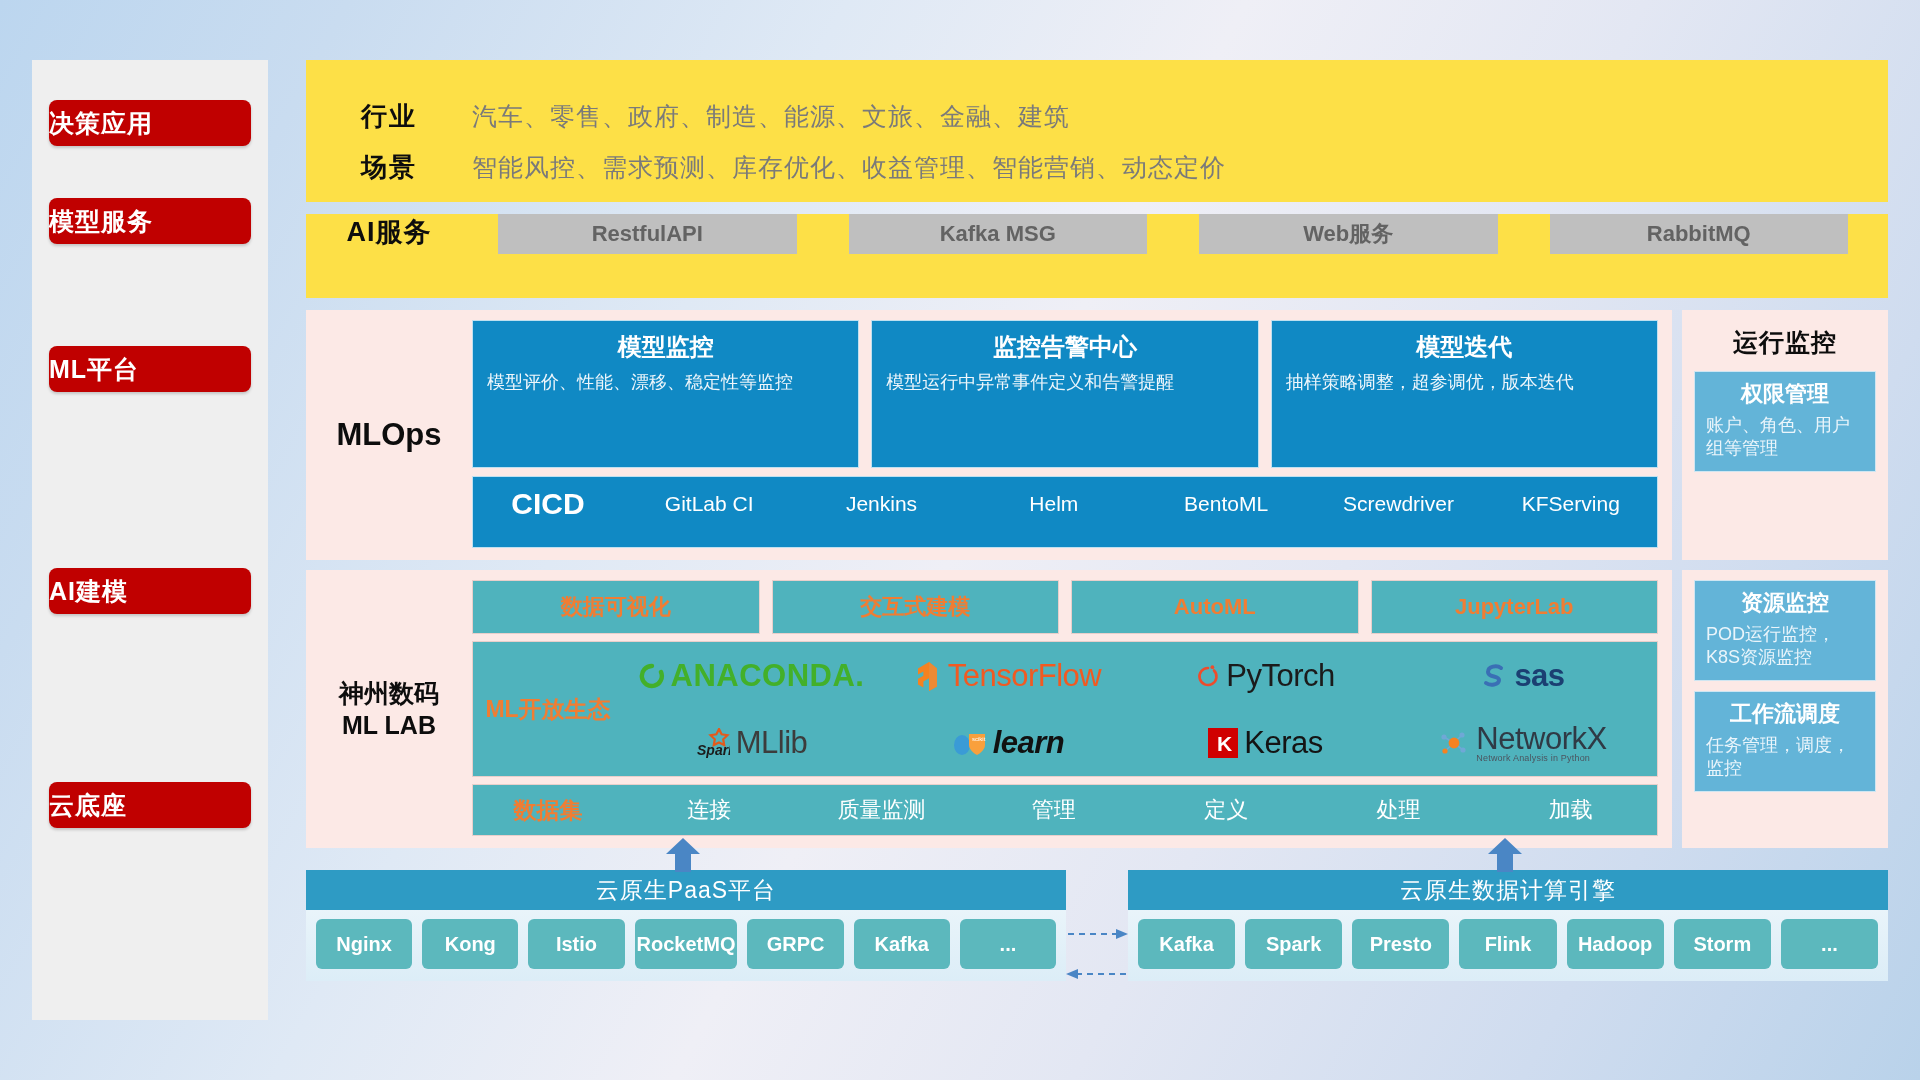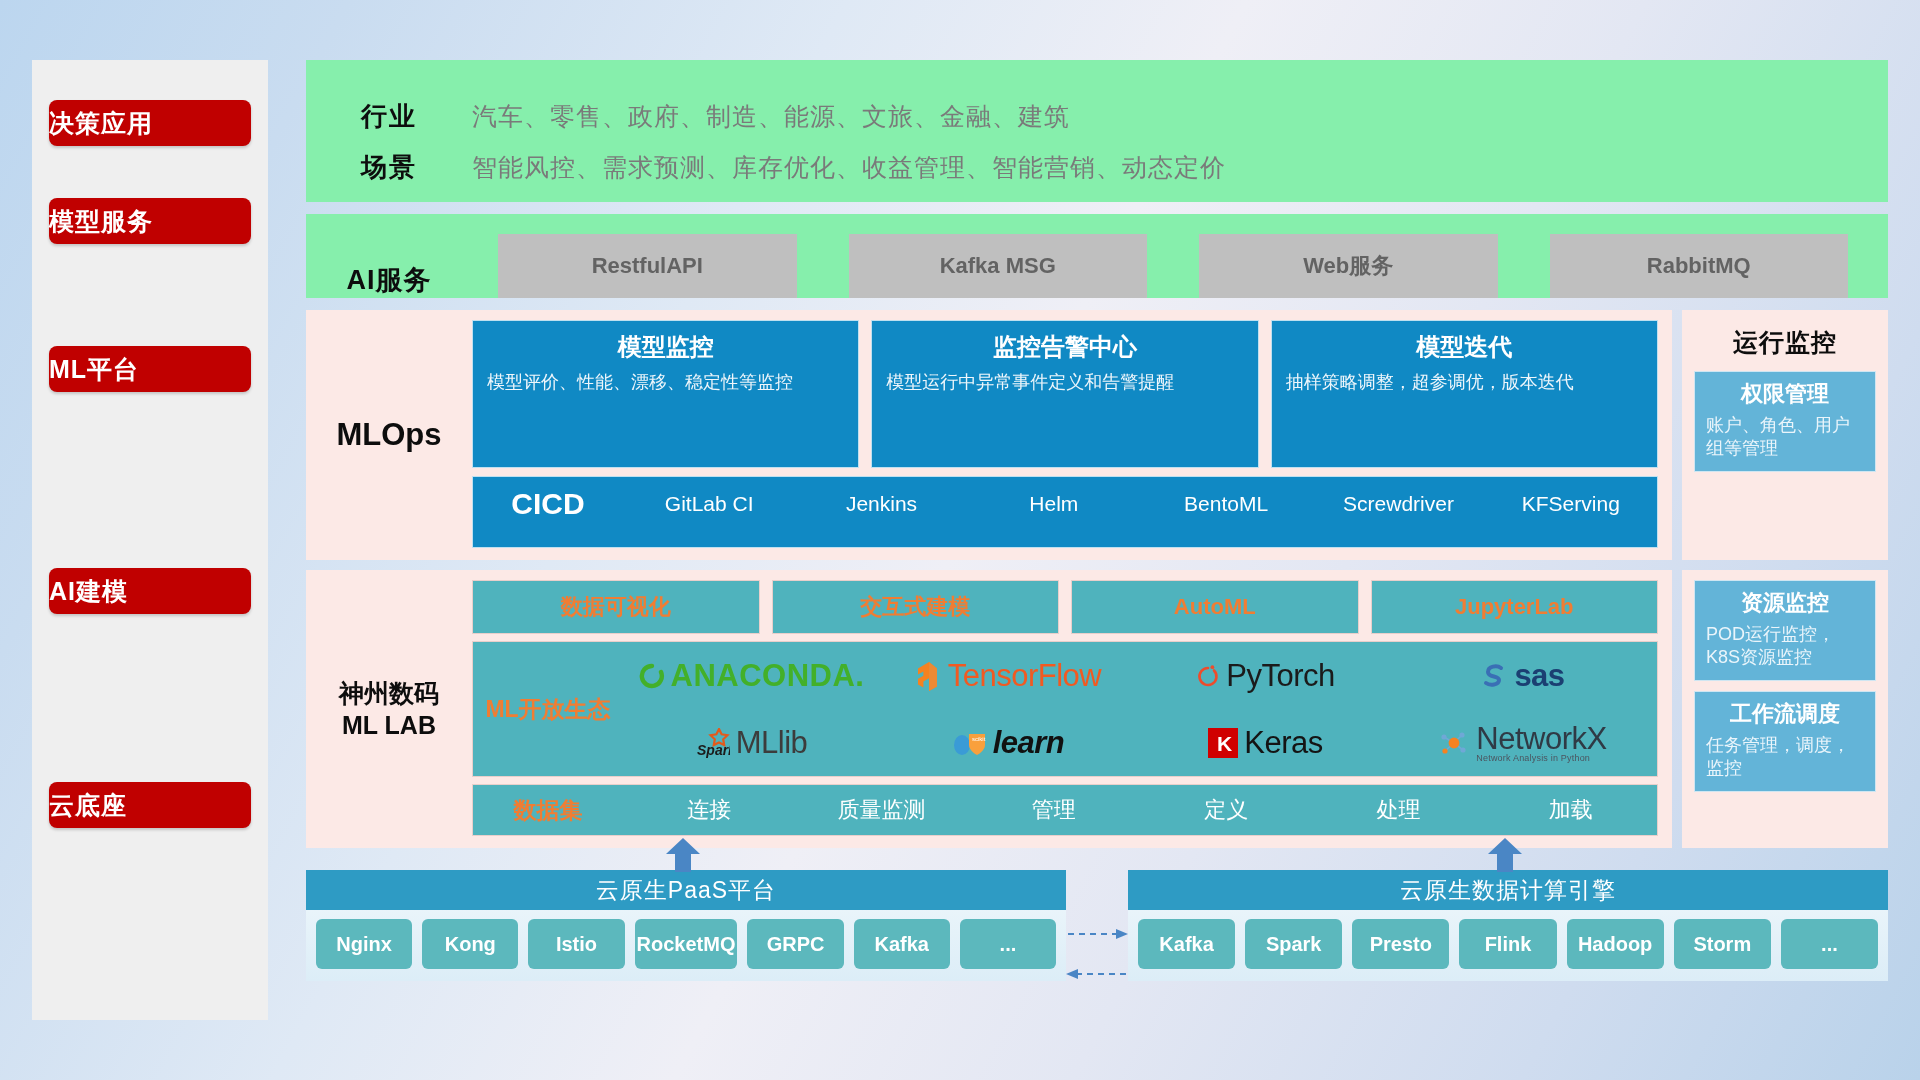--- a/index.html
+++ b/index.html
@@ -26,46 +26,46 @@
     position: absolute; left: 17px; width: 202px; height: 46px;
     background: #c00000; border-radius: 8px;
     color: #fff; font-size: 25px; font-weight: bold; letter-spacing: 1px;
     display: flex; align-items: center; justify-content: flex-start;
     box-shadow: 0 2px 3px rgba(0,0,0,.18);
   }
 
   
   .main { position: absolute; left: 306px; top: 60px; width: 1582px; }
 
-  .band { background: #86efac; width: 100%; }
+  .band { background: #fde047; width: 100%; }
 
   
   .band-apps {
     height: 142px; padding: 22px 0 0 0;
     display: flex; flex-direction: column; justify-content: center; gap: 16px;
   }
   .app-row { display: flex; align-items: center; }
   .app-key {
     width: 166px; text-align: center; flex: none;
     font-size: 26px; font-weight: bold; color: #0d0d0d; letter-spacing: 2px;
   }
   .app-val { font-size: 25px; color: #7a7a7a; letter-spacing: 1px; }
 
   
   .band-svc {
     margin-top: 12px; height: 84px;
-    display: flex; align-items: flex-end;
+    display: flex; align-items: flex-start;
   }
   .svc-key {
     width: 166px; text-align: center; flex: none;
     font-size: 27px; font-weight: bold; color: #0d0d0d; letter-spacing: 1px;
   }
   .svc-items { flex: 1; display: flex; gap: 0; padding-right: 14px; }
   .svc-chip {
-    flex: 1; margin: 0 26px; height: 64px; background: #bfbfbf;
+    flex: 1; margin: 0 26px; height: 40px; background: #bfbfbf;
     display: flex; align-items: center; justify-content: center;
     font-size: 22px; font-weight: bold; color: #636363;
   }
 
   
   .band-ml { margin-top: 12px; display: flex; height: 250px; }
   .band-ml-left { flex: 1; background: #fce9e6; display: flex; align-items: stretch; }
   .mlops-key {
     width: 166px; flex: none; display: flex; align-items: center; justify-content: center;
     font-size: 31px; font-weight: bold; color: #0d0d0d;

